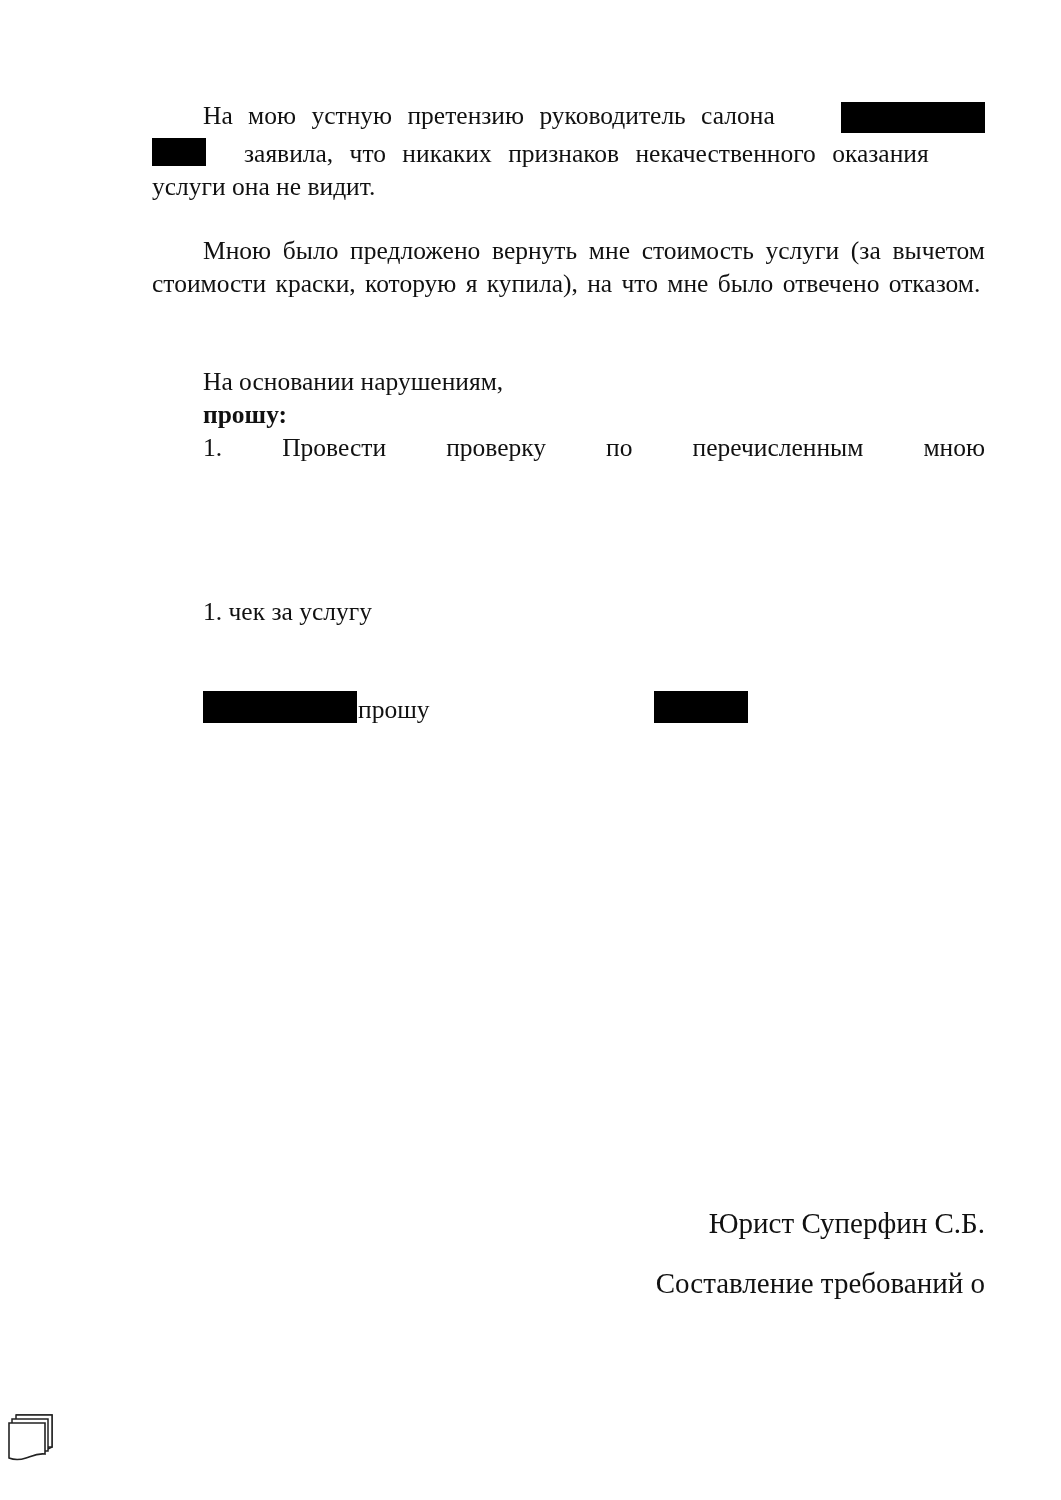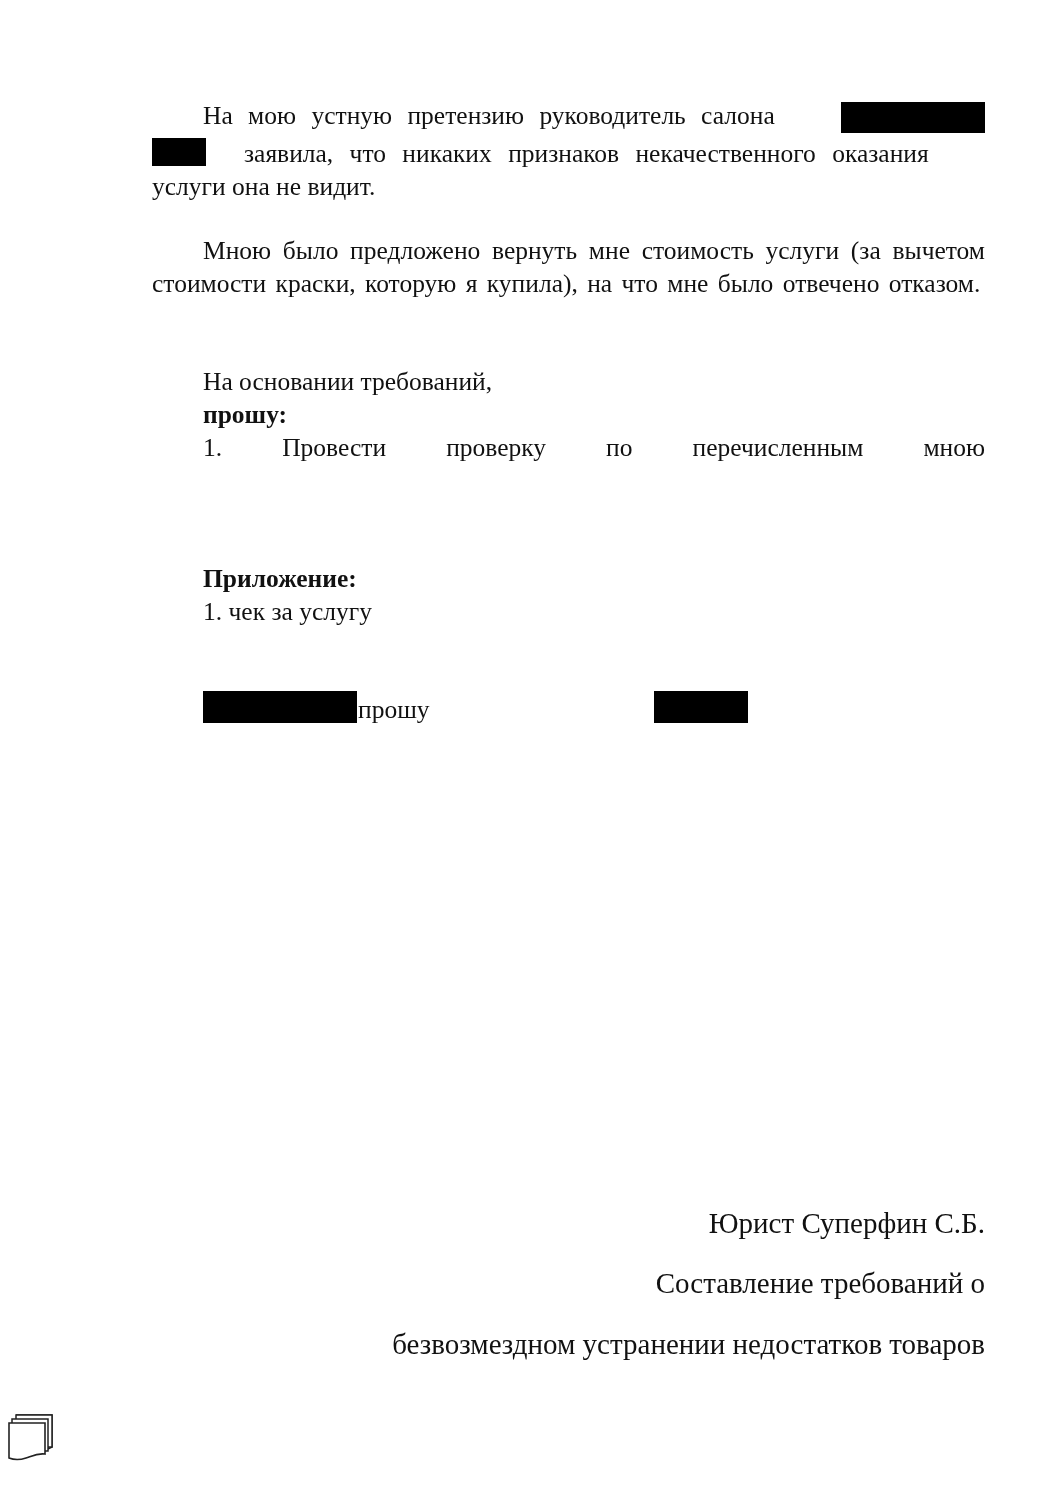--- a/index.html
+++ b/index.html
@@ -26,42 +26,40 @@
     <span class="redact abs" style="left:689px; top:2px; width:144px; height:31px;"></span>
   </div>
   <div class="p" style="top:138px; height:32px;">
     <span class="redact abs" style="left:0; top:0; width:54px; height:28px;"></span>
     <span class="abs" style="left:72px; top:0; word-spacing:10px;margin-left:20px;">заявила, что никаких признаков некачественного оказания</span>
   </div>
   <div class="p" style="top:171px;">услуги она не видит.</div>
 
   <div class="p just indent" style="top:235px; word-spacing:3px;">Мною было предложено вернуть мне стоимость услуги (за вычетом стоимости краски, которую я купила), на что мне было отвечено отказом.</div>
 
-  <div class="p" style="top:366px; left:203px; width:780px;">На основании требований,</div>
+  <div class="p" style="top:366px; left:203px; width:780px;">На основании нарушениям,</div>
   <div class="p bold" style="top:399px; left:203px; width:780px;">прошу:</div>
 
   <div class="p" style="top:432px; left:203px; width:782px; display:flex; justify-content:space-between;">
     <span>1.</span>
     <span>Провести</span>
     <span>проверку</span>
     <span>по</span>
     <span>перечисленным</span>
     <span>мною</span>
   </div>
 
-  <div class="p bold" style="top:563px; left:203px; width:780px;">Приложение:</div>
   <div class="p" style="top:596px; left:203px; width:780px;">1. чек за услугу</div>
 
   <span class="redact abs" style="left:203px; top:691px; width:154px; height:32px;"></span>
   <div class="p" style="top:694px; left:358px; width:100px;">прошу</div>
   <span class="redact abs" style="left:654px; top:691px; width:94px; height:32px;"></span>
 
   <div class="right" style="top:1199px;">Юрист Суперфин С.Б.</div>
   <div class="right" style="top:1259px;">Составление требований о</div>
-  <div class="right" style="top:1320px;">безвозмездном устранении недостатков товаров</div>
 
   <div class="abs" style="left:4px; top:1412px; width:50px; height:56px;">
     <svg width="50" height="56" viewBox="0 0 50 56">
       <path d="M12 3 H48 V35 L44 37 V3" fill="#fff" stroke="#222" stroke-width="1.5"></path>
       <rect x="12" y="3" width="36" height="32" fill="#fff" stroke="#222" stroke-width="1.5"></rect>
       <rect x="8" y="7" width="36" height="32" fill="#fff" stroke="#222" stroke-width="1.5"></rect>
       <path d="M5 11 H41 V42 C33 41 28 44 22 46 C16 48 10 48 5 46 Z" fill="#fff" stroke="#222" stroke-width="1.6"></path>
     </svg>
   </div>
 

